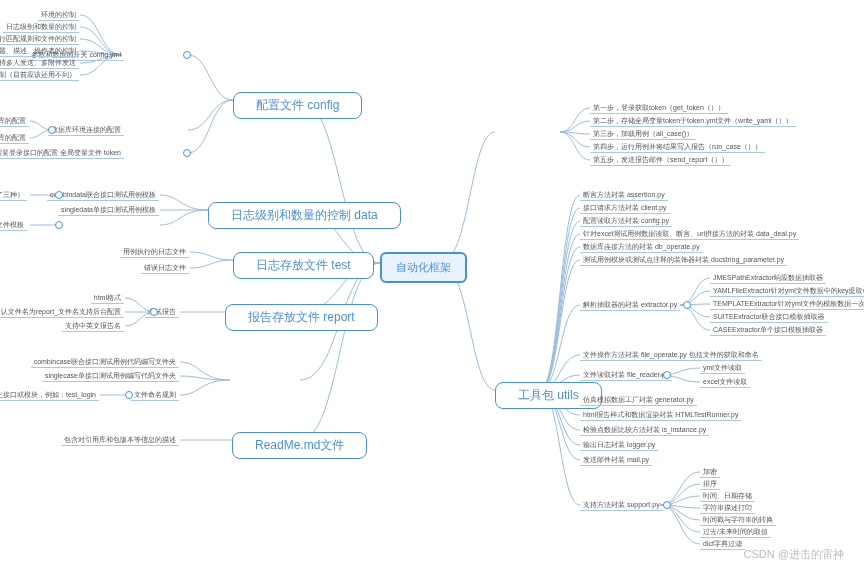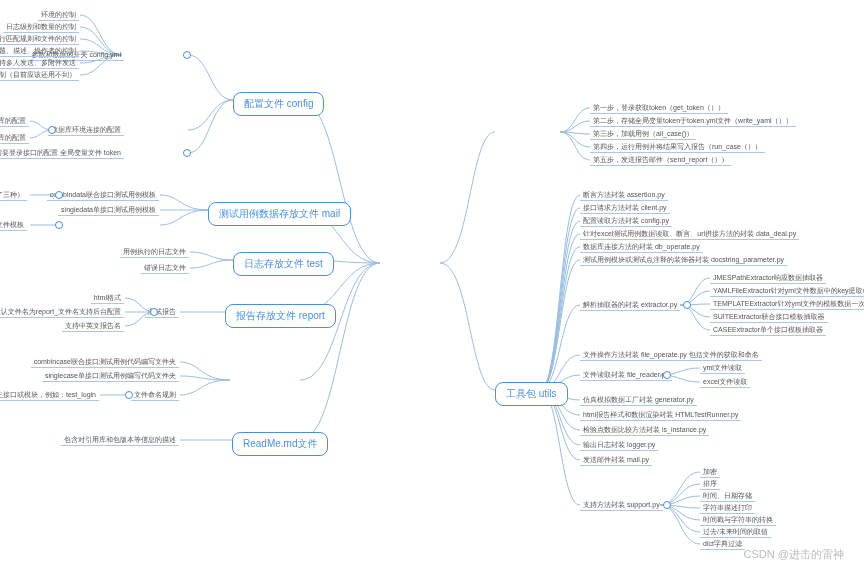--- a/index.html
+++ b/index.html
@@ -1,20 +1,20 @@
 <!DOCTYPE html>
 <html><head>
 <meta charset="utf-8">
 <style>
 *{margin:0;padding:0;box-sizing:border-box}
 body{font-family:"Microsoft YaHei",Arial,sans-serif;background:#fff;width:864px;height:570px;overflow:hidden;position:relative}
 .canvas{position:relative;width:864px;height:570px}
 .node{position:absolute;border:1px solid #4a90d9;border-radius:8px;padding:3px 8px;background:#fff;color:#4a90d9;font-size:8px;white-space:nowrap;text-align:center}
 .root{background:#e8f2fc;border:2px solid #4a90d9;font-size:11px;font-weight:500;padding:6px 14px;border-radius:6px}
-.branch{font-size:10px;padding:4px 10px}
+.branch{font-size:12px;padding:4px 22px}
 .leaf{position:absolute;font-size:7px;color:#555;white-space:nowrap;padding:0 3px}
 .leaf.ul{border-bottom:1px solid #aac7e8}
 .dot{position:absolute;width:8px;height:8px;border:1px solid #4a90d9;border-radius:50%;background:#fff}
 svg.lines{position:absolute;top:0;left:0;width:864px;height:570px;pointer-events:none}
 svg.lines path{stroke:#9bbde0;stroke-width:1;fill:none}
 .watermark{position:absolute;right:20px;bottom:8px;font-size:11px;color:#bbb;font-weight:300}
 </style>
 </head>
 <body>
 <div class="canvas">
@@ -98,23 +98,24 @@
 
 <path d="M660 505 C680 505 680 472 700 472"></path>
 <path d="M660 505 C680 505 680 484 700 484"></path>
 <path d="M660 505 C680 505 680 496 700 496"></path>
 <path d="M660 505 C680 505 680 508 700 508"></path>
 <path d="M660 505 C680 505 680 520 700 520"></path>
 <path d="M660 505 C680 505 680 532 700 532"></path>
 <path d="M660 505 C680 505 680 544 700 544"></path>
 </svg>
 
+<div class="node root" style="left:380px;top:252px">自动化框架</div>
 
 <div class="node branch" style="left:233px;top:92px">配置文件 config</div>
-<div class="node branch" style="left:208px;top:202px">测试用例数据存放文件 mail</div>
+<div class="node branch" style="left:208px;top:202px">日志级别和数量的控制 data</div>
 <div class="node branch" style="left:233px;top:252px">日志存放文件 test</div>
 <div class="node branch" style="left:225px;top:304px">报告存放文件 report</div>
 <div class="node branch" style="left:232px;top:432px">ReadMe.md文件</div>
 
 <div class="node branch" style="left:495px;top:382px">工具包 utils</div>
 
 <div class="leaf ul" style="right:740px;top:50px">参数和数据的开关 config.yml</div>
 <div class="dot" style="left:183px;top:51px"></div>
 <div class="leaf ul" style="right:785px;top:10px">环境的控制</div>
 <div class="leaf ul" style="right:785px;top:22px">日志级别和数量的控制</div>

